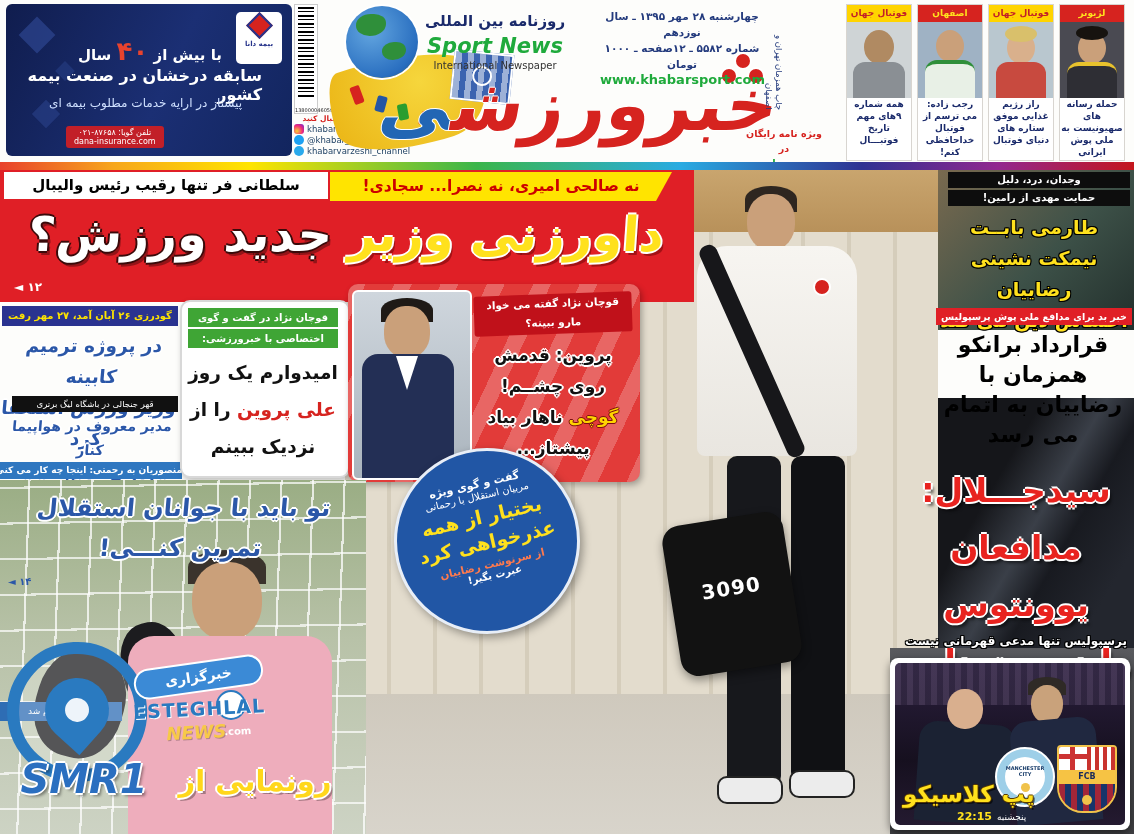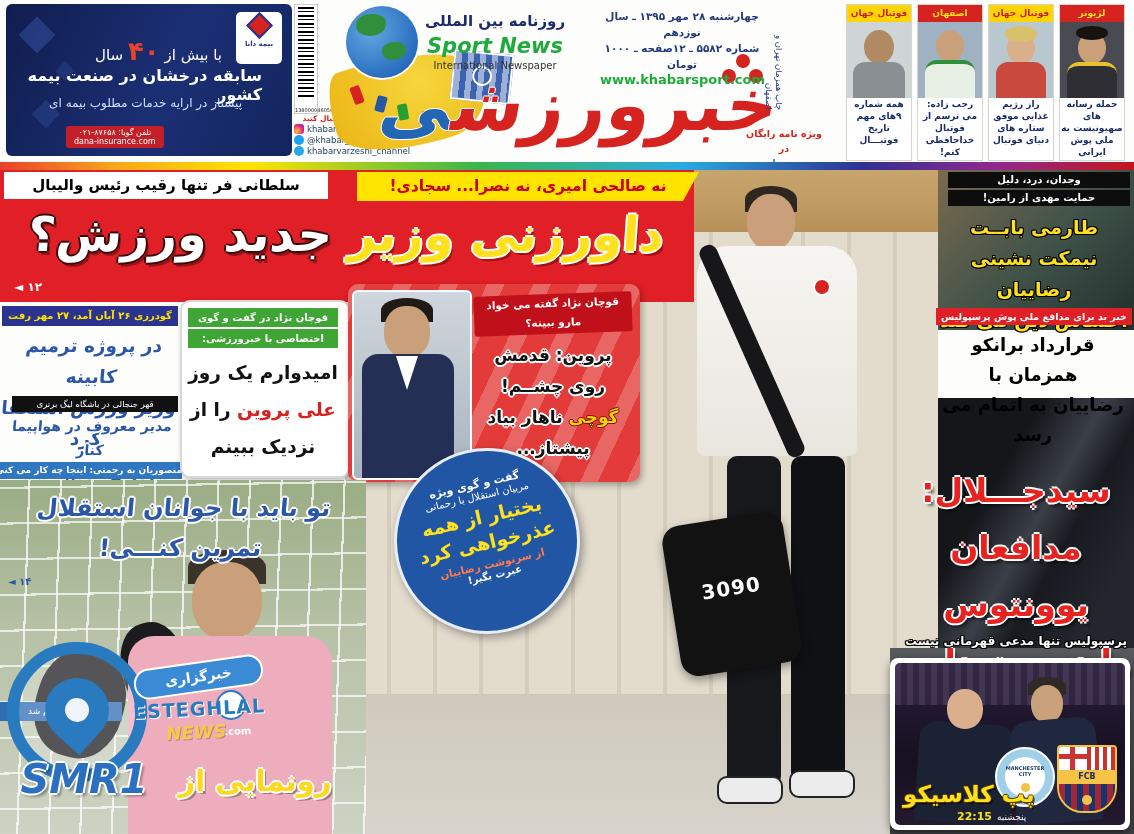--- a/index.html
+++ b/index.html
@@ -10,21 +10,21 @@
   .ml{white-space:pre-line;}
   
   .ow{text-shadow:-2px 0 #fff,2px 0 #fff,0 -2px #fff,0 2px #fff,-1px -1px #fff,1px 1px #fff,1px -1px #fff,-1px 1px #fff;}
   .ow1{text-shadow:-1px 0 #fff,1px 0 #fff,0 -1px #fff,0 1px #fff;}
   .ob{text-shadow:-1px 0 #000,1px 0 #000,0 -1px #000,0 1px #000,-1px -1px #000,1px 1px #000,1px -1px #000,-1px 1px #000;}
   
   .dana{left:6px;top:4px;width:286px;height:152px;border-radius:6px;background:linear-gradient(115deg,#101d4e,#1b2f74 55%,#12255e);color:#fff;overflow:hidden;}
   .dana .diam{position:absolute;background:#3450a0;transform:rotate(45deg);opacity:.55;}
   .dana-logo{position:absolute;left:auto;right:10px;top:8px;width:46px;height:52px;background:#fff;border-radius:5px;text-align:center;color:#27348b;font-size:7px;font-weight:bold;padding-top:4px;box-sizing:border-box;}
   .dana-logo .dd{display:inline-block;width:15px;height:15px;background:#d6231f;transform:rotate(45deg);margin-bottom:3px;border:2px solid #27348b;}
-  .dana-t1{position:absolute;right:70px;top:32px;font-size:15px;font-weight:normal;}
+  .dana-t1{position:absolute;right:70px;top:32px;font-size:15px;font-weight:bold;}
   .dana-t1 b{color:#e8432e;font-size:26px;}
   .dana-t2{position:absolute;right:30px;top:62px;font-size:16px;font-weight:bold;}
   .dana-t3{position:absolute;right:50px;top:92px;font-size:12px;color:#cfe0ff;}
   .dana-ph{position:absolute;left:60px;bottom:8px;background:#c21f28;border-radius:3px;padding:2px 8px;font-size:8px;text-align:center;}
   .barcode{left:294px;top:4px;width:22px;height:108px;background:#fff;border:1px solid #ccc;}
   .barcode .bars{position:absolute;inset:2px 3px 14px 3px;background:repeating-linear-gradient(180deg,#000 0 2px,#fff 2px 4px,#000 4px 5px,#fff 5px 8px);}
   .barcode .num{position:absolute;bottom:0;left:0;width:100%;font-size:5px;text-align:center;letter-spacing:0;color:#222;}
   .social{left:294px;top:114px;width:158px;height:48px;font-size:7.5px;color:#223;}
   .social .ttl{color:#d6231f;font-weight:bold;font-size:7.5px;}
   .srow{display:flex;align-items:center;gap:3px;direction:ltr;margin-top:1px;font-size:8.5px;color:#246;}
@@ -73,21 +73,21 @@
   .jstrap{position:absolute;left:398px;top:66px;width:18px;height:230px;background:#17171a;transform:rotate(-24deg);border-radius:8px;}
   .jleg1{position:absolute;left:382px;top:286px;width:54px;height:330px;background:#17181c;border-radius:10px;}
   .jleg2{position:absolute;left:446px;top:286px;width:54px;height:326px;background:#101114;border-radius:10px;}
   .jshoe1{position:absolute;left:372px;top:606px;width:62px;height:24px;background:#ececec;border-radius:10px;border:2px solid #222;}
   .jshoe2{position:absolute;left:444px;top:600px;width:62px;height:24px;background:#ececec;border-radius:10px;border:2px solid #222;}
   .jbag{position:absolute;left:326px;top:348px;width:122px;height:152px;background:#121212;border-radius:18px;transform:rotate(-9deg);box-shadow:0 4px 10px rgba(0,0,0,.4);}
   .jbag span{position:absolute;left:0;top:58px;width:100%;text-align:center;color:#fff;font-weight:900;font-size:20px;letter-spacing:1px;direction:ltr;}
   
   .redband{left:0;top:170px;width:694px;height:132px;background:#e01f26;}
   .kick-left{left:4px;top:172px;width:324px;height:27px;background:#fff;color:#000;font-size:15px;font-weight:900;text-align:center;line-height:27px;}
-  .kick-right{left:330px;top:172px;width:342px;height:29px;background:#ffe400;color:#c00;font-size:15.5px;font-weight:900;text-align:center;line-height:29px;clip-path:polygon(0 0,100% 0,calc(100% - 16px) 100%,0 100%);margin-left:27px;}
+  .kick-right{left:330px;top:172px;width:342px;height:29px;background:#ffe400;color:#c00;font-size:15.5px;font-weight:900;text-align:center;line-height:29px;clip-path:polygon(0 0,100% 0,calc(100% - 16px) 100%,0 100%);}
   .mainhl{left:6px;top:206px;width:680px;font-size:48px;font-weight:900;text-align:center;white-space:nowrap;transform:skewX(-4deg);}
   .mainhl .y{color:#ffe11d;text-shadow:-2px 0 #fff,2px 0 #fff,0 -2px #fff,0 2px #fff,3px 4px 0 rgba(90,0,0,.45);}
   .mainhl .w{color:#fff;text-shadow:-2px 0 #3a0a0a,2px 0 #3a0a0a,0 -2px #3a0a0a,0 2px #3a0a0a,3px 4px 0 rgba(0,0,0,.35);}
   .pageref{left:14px;top:280px;color:#fff;font-size:12px;font-weight:bold;}
   
   .gd-hd{left:2px;top:306px;width:176px;height:20px;background:#2a3390;color:#ffe400;font-size:10px;font-weight:900;text-align:center;line-height:20px;white-space:nowrap;overflow:hidden;}
   .gd-hl{left:0;top:330px;width:180px;font-size:18.5px;font-weight:900;color:#2b57a8;text-align:center;line-height:31px;transform:skewX(-5deg);}
   .gd-strip{left:12px;top:396px;width:166px;height:16px;background:#111;color:#fff;font-size:8.5px;text-align:center;line-height:16px;white-space:nowrap;overflow:hidden;}
   .gd-sub{left:0;top:414px;width:180px;font-size:14px;font-weight:900;color:#2b57a8;text-align:center;line-height:24px;transform:skewX(-5deg);}
   .gd-strip2{left:0;top:462px;width:182px;height:17px;background:#2f77c0;color:#fff;font-size:9px;font-weight:bold;text-align:center;line-height:17px;white-space:nowrap;overflow:hidden;}
@@ -137,21 +137,21 @@
   .smr{position:absolute;left:4px;top:276px;width:160px;font-size:40px;font-weight:900;font-style:italic;color:#2a6fc0;direction:ltr;text-align:center;text-shadow:-2px 0 #fff,2px 0 #fff,0 -2px #fff,0 2px #fff,3px 3px 3px rgba(0,0,0,.4);}
   .reveal{position:absolute;left:150px;top:284px;width:210px;font-size:29px;font-weight:900;color:#ffd71c;text-align:center;text-shadow:-2px 0 #fff,2px 0 #fff,0 -2px #fff,0 2px #fff,3px 3px 0 rgba(0,0,0,.3);}
   
   .taremi-bg{left:938px;top:170px;width:196px;height:160px;background:linear-gradient(135deg,#7a6a4f,#3d5148 55%,#222f2c);}
   .car-bg{left:938px;top:398px;width:196px;height:272px;background:linear-gradient(120deg,#15161a 30%,#3a3f48 48%,#181a20 60%,#23262e 80%);}
   .asphalt{left:890px;top:648px;width:244px;height:186px;background:linear-gradient(#595a5e,#3f4043);}
   .blk1{left:948px;top:172px;width:182px;height:16px;background:#0d0d0d;color:#fff;font-size:10px;font-weight:bold;text-align:center;line-height:16px;white-space:nowrap;overflow:hidden;}
   .blk2{left:948px;top:190px;width:182px;height:16px;background:#0d0d0d;color:#fff;font-size:10px;font-weight:bold;text-align:center;line-height:16px;white-space:nowrap;overflow:hidden;}
   .taremi{left:938px;top:212px;width:192px;font-size:19px;font-weight:900;color:#ffe11d;text-align:center;line-height:31px;}
   .redstrip2{left:936px;top:308px;width:196px;height:17px;background:#e01f26;color:#fff;font-size:9.5px;font-weight:bold;text-align:center;line-height:17px;white-space:nowrap;overflow:hidden;}
-  .branko{left:934px;top:330px;width:198px;font-size:18px;font-weight:900;color:#000;text-align:center;line-height:30px;}
+  .branko{left:934px;top:330px;width:198px;font-size:22px;font-weight:900;color:#000;text-align:center;line-height:30px;}
   .kiroosh{left:938px;top:404px;width:192px;font-size:16px;font-weight:900;color:#fff;text-align:center;line-height:28px;}
   .jalalhl{left:898px;top:462px;width:236px;font-size:33px;font-weight:900;color:#e8231f;text-align:center;line-height:57px;text-shadow:-2px 0 #fff,2px 0 #fff,0 -2px #fff,0 2px #fff,3px 4px 3px rgba(0,0,0,.5);}
   .jalalsub{left:900px;top:634px;width:232px;font-size:12px;font-weight:bold;color:#fff;text-align:center;}
   
   .pep{left:890px;top:658px;width:240px;height:172px;background:#fff;border-radius:8px;box-shadow:0 3px 8px rgba(0,0,0,.5);}
   .pep .inner{position:absolute;inset:5px;border-radius:5px;overflow:hidden;background:linear-gradient(#2a1f3d,#16101f 60%,#241a30);}
   .pep .crowd{position:absolute;left:0;top:0;width:100%;height:42px;background:repeating-linear-gradient(90deg,#5a4a6a 0 6px,#3a2f4a 6px 12px);opacity:.55;}
   .pep .h1{position:absolute;left:52px;top:26px;width:36px;height:40px;background:#d9af8e;border-radius:48%;}
   .pep .b1{position:absolute;left:22px;top:60px;width:96px;height:100px;background:#1b2233;border-radius:18px 18px 0 0;transform:rotate(4deg);}
   .pep .h2{position:absolute;left:136px;top:22px;width:32px;height:38px;background:#c9a27b;border-radius:48%;}

